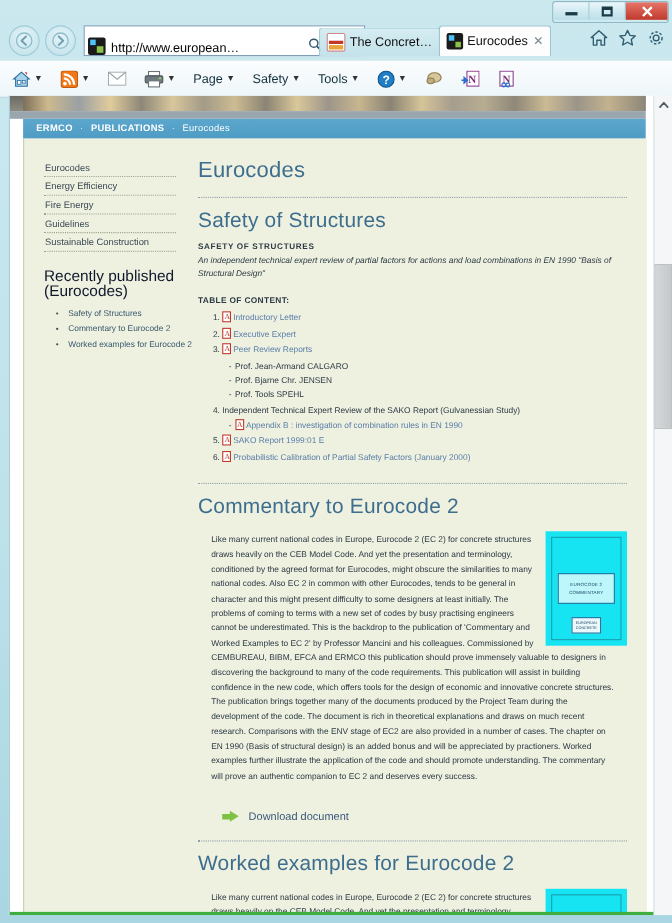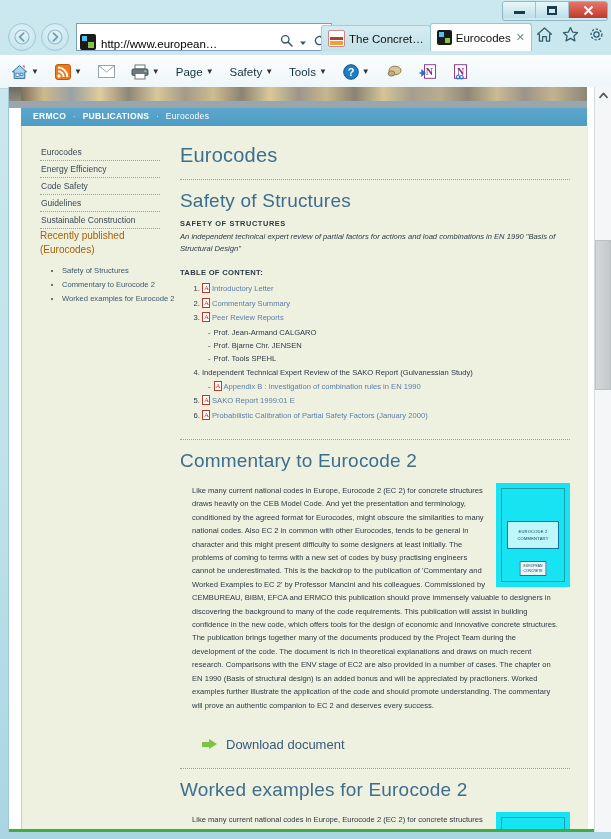--- a/index.html
+++ b/index.html
@@ -41,21 +41,21 @@
     background:#1a1a1a;position:relative;overflow:hidden;}
   #addressbar .favicon:before{content:"";position:absolute;left:2px;top:2px;width:5px;height:5px;background:#4fc3f7;}
   #addressbar .favicon:after{content:"";position:absolute;right:2px;bottom:2px;width:6px;height:6px;background:#8bc34a;}
   #urltext{flex:1;font-size:11.5px;color:#000;margin-left:5px;white-space:nowrap;overflow:hidden;}
   .abicon{flex:0 0 auto;color:#33566b;font-size:12px;margin-left:2px;padding:0 2px;}
   
   #tabs{position:absolute;left:290px;top:3px;height:28px;display:flex;align-items:flex-end;}
   .tab{height:26px;display:flex;align-items:center;padding:0 6px;box-sizing:border-box;
     font-size:11.5px;color:#101010;border:1px solid #a4ccd7;border-bottom:none;
     border-radius:3px 3px 0 0;max-width:116px;}
-  .tab.inactive{background:linear-gradient(180deg,#d5ecf2,#c3e2ea);margin-right:-1px;margin-left:31px;}
+  .tab.inactive{background:linear-gradient(180deg,#d5ecf2,#c3e2ea);margin-right:-1px;}
   .tab.active{background:#fdfdfd;height:28px;border-color:#9cc5d2;}
   .tab .tfav{width:15px;height:15px;flex:0 0 15px;margin-right:4px;border-radius:2px;}
   .tfav.concrete{background:#fff;border:1px solid #c88;position:relative;overflow:hidden;}
   .tfav.concrete:before{content:"";position:absolute;left:1px;top:6px;right:1px;height:3px;background:#c0392b;}
   .tfav.concrete:after{content:"";position:absolute;left:1px;bottom:1px;right:1px;height:4px;background:#e8a33d;}
   .tfav.euro{background:#1a1a1a;position:relative;overflow:hidden;}
   .tfav.euro:before{content:"";position:absolute;left:2px;top:2px;width:5px;height:5px;background:#4fc3f7;}
   .tfav.euro:after{content:"";position:absolute;right:2px;bottom:2px;width:5px;height:5px;background:#8bc34a;}
   .tab .tlabel{white-space:nowrap;overflow:hidden;text-overflow:ellipsis;}
   .tab .tclose{margin-left:5px;color:#7a8b92;font-size:11px;}
@@ -91,21 +91,21 @@
     letter-spacing:.3px;white-space:nowrap;}
   #breadcrumb .bcsep{color:#dbeef7;margin:0 4px;}
   #breadcrumb .bcstrong{font-weight:bold;}
 
   #pagebody{position:absolute;left:12px;top:39px;width:566px;height:706px;background:#eef0e0;
     border-left:1px solid #c9cdb4;}
   #leftcol{position:absolute;left:0;top:0;width:152px;padding:18px 0 0 18px;box-sizing:border-box;}
   .navlist{list-style:none;margin:0;padding:0;width:120px;}
   .navlist li{border-bottom:1px dotted #9aa58e;padding:3px 0 3px 1px;}
   .navlist li a{font-size:8.5px;color:#3a4a54;text-decoration:none;display:block;}
-  #recenttitle{font-size:10px;color:#a16207;line-height:14px;width:126px;font-weight:normal;}
+  #recenttitle{margin-top:14px;font-size:14px;color:#0f172a;line-height:14px;width:126px;font-weight:normal;}
   #recentlist{list-style:disc;margin:9px 0 0 0;padding-left:22px;width:130px;}
   #recentlist li{font-size:7.6px;color:#3a4a54;margin-bottom:5px;}
   #recentlist li a{color:#3a5a6e;text-decoration:none;}
 
   #maincol{position:absolute;left:158px;top:0;width:408px;padding:18px 18px 0 0;box-sizing:border-box;}
   h1.pgtitle{font-size:20px;font-weight:normal;color:#3e6e8e;margin:0 0 12px 0;letter-spacing:.2px;}
   .dotrule{border-top:1px dotted #8fa0aa;height:0;margin:0 0 10px 0;}
   h2.sect{font-size:19px;font-weight:normal;color:#3e6e8e;margin:0 0 7px 0;letter-spacing:.2px;}
   .subcap{font-size:7.4px;font-weight:bold;color:#2c3a44;letter-spacing:.6px;margin:0 0 3px 0;}
   .subdesc{font-size:7.6px;font-style:italic;color:#2c3a44;line-height:12px;margin:0 0 13px 0;}
@@ -128,21 +128,21 @@
     border:1px solid #1076a0;display:flex;flex-direction:column;align-items:center;justify-content:center;}
   .bookcover .plate span{font-size:4.1px;color:#16405e;letter-spacing:.2px;line-height:7px;text-align:center;}
   .bookcover .logo{position:absolute;left:50%;transform:translateX(-50%);bottom:11px;width:25px;height:13px;
     background:#eaf7fb;border:1px solid #1076a0;display:flex;flex-direction:column;justify-content:center;}
   .bookcover .logo span{font-size:3.4px;color:#16405e;text-align:center;line-height:5px;}
   .dlrow{display:flex;align-items:center;margin:13px 0 0 22px;}
   .dlarrow{width:15px;height:11px;position:relative;margin-right:9px;}
   .dlarrow .shaft{position:absolute;left:0;top:3px;width:8px;height:5px;background:#7dc242;}
   .dlarrow .head{position:absolute;left:7px;top:0;width:0;height:0;
     border-top:5.5px solid transparent;border-bottom:5.5px solid transparent;border-left:8px solid #7dc242;}
-  .dllabel{font-size:13px;color:#3a5a7a;text-decoration:none;text-align:center;}
+  .dllabel{font-size:10px;color:#3a5a7a;text-decoration:none;text-align:center;}
   .clear{clear:both;height:0;}
   .sectgap{height:16px;}
 
   
   #vscroll{position:absolute;right:0;top:87px;width:17px;height:745px;background:#f4f6f7;
     border-left:1px solid #d6dde0;box-sizing:border-box;}
   .sbtn{width:16px;height:17px;display:flex;align-items:center;justify-content:center;
     color:#5f6b70;font-size:9px;background:#f4f6f7;}
   #sbthumb{position:absolute;left:0;top:153px;width:16px;height:150px;
     background:linear-gradient(90deg,#d4d7d8,#c5c9cb);border:1px solid #bcc1c3;box-sizing:border-box;}
@@ -348,21 +348,21 @@
 
       <div id="leftcol">
         <ul class="navlist">
           <li>
             <a href="#">Eurocodes</a>
             </li>
           <li>
             <a href="#">Energy Efficiency</a>
             </li>
           <li>
-            <a href="#">Code Safety</a>
+            <a href="#">Fire Energy</a>
             </li>
           <li>
             <a href="#">Guidelines</a>
             </li>
           <li>
             <a href="#">Sustainable Construction</a>
             </li>
         </ul>
 
         <div id="recenttitle">Recently published (Eurocodes)</div>
@@ -384,21 +384,21 @@
         <h2 class="sect">Safety of Structures</h2>
         <p class="subcap">SAFETY OF STRUCTURES</p>
         <p class="subdesc">An independent technical expert review of partial factors for actions and load combinations in EN 1990 "Basis of Structural Design"</p>
         <p class="toclabel">TABLE OF CONTENT:</p>
 
         <ol class="toc">
           <li>
             <span class="pdfico"></span><a href="#">Introductory Letter</a>
           </li>
           <li>
-            <span class="pdfico"></span><a href="#">Commentary Summary</a>
+            <span class="pdfico"></span><a href="#">Executive Expert</a>
           </li>
           <li>
             <span class="pdfico"></span><a href="#">Peer Review Reports</a>
             <ul class="subitems">
               <li><span class="dash">-</span><span>Prof. Jean-Armand CALGARO</span></li>
               <li><span class="dash">-</span><span>Prof. Bjarne Chr. JENSEN</span></li>
               <li><span class="dash">-</span><span>Prof. Tools SPEHL</span></li>
             </ul>
           </li>
           <li>

